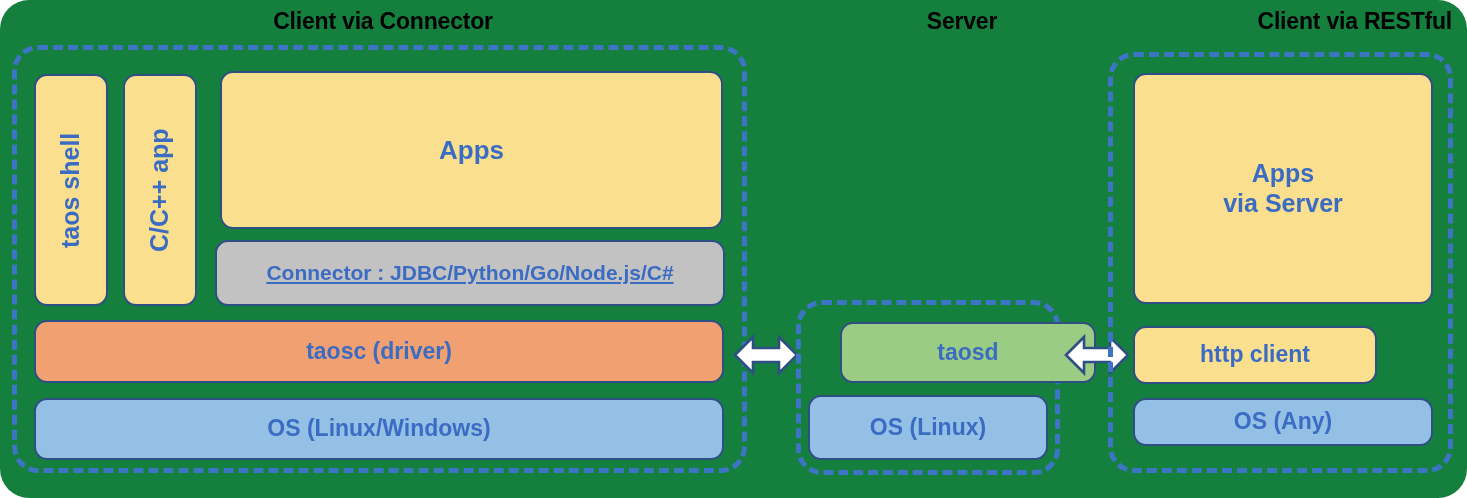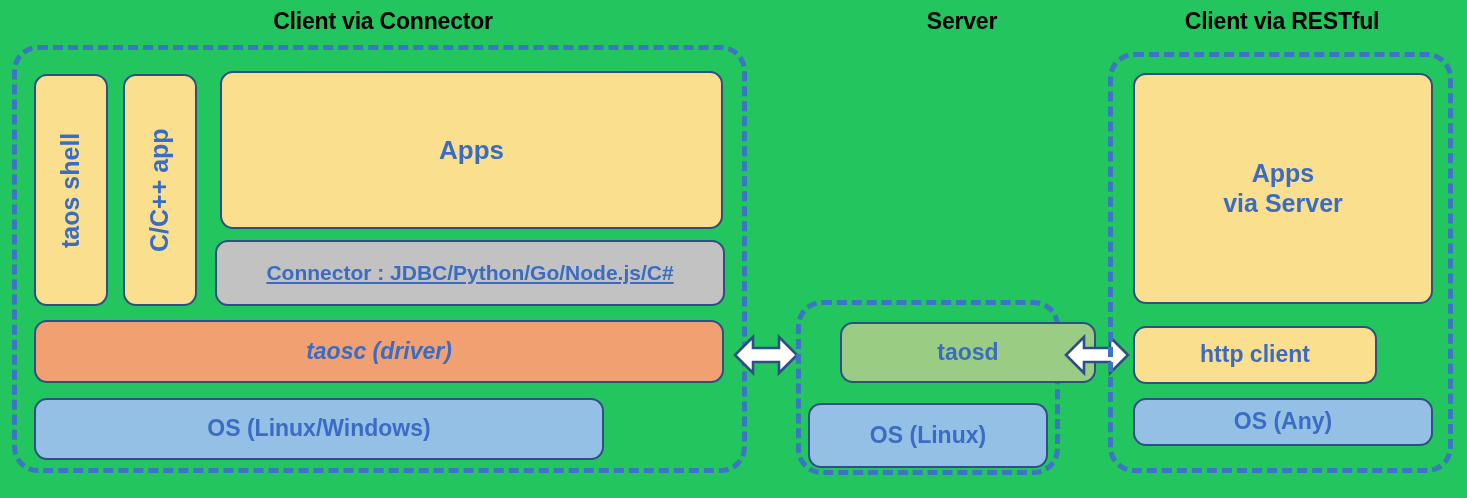--- a/index.html
+++ b/index.html
@@ -7,22 +7,23 @@
     padding: 0;
     background: #ffffff;
   }
   body {
     font-family: "Liberation Sans", sans-serif;
   }
   #canvas {
     position: relative;
     width: 1467px;
     height: 498px;
-    background: #22c55e;
+    background: #15803d;
     overflow: hidden;
+    border-radius: 29px;
   }
 
   
   .col-title {
     position: absolute;
     font-size: 23px;
     font-weight: bold;
     color: #000000;
     text-align: center;
     white-space: nowrap;
@@ -78,47 +79,47 @@
 </style>
 </head>
 <body>
 
 <div id="canvas">
 
   <div class="col-title" style="left:193px; top:8px; width:380px;">Client via Connector</div>
 
   <div class="col-title" style="left:827px; top:8px; width:270px;">Server</div>
 
-  <div class="col-title" style="left:1112px; top:8px; width:340px;">Client via RESTful</div>
+  <div class="col-title" style="left:1112px; top:8px; width:340px;text-align:right;">Client via RESTful</div>
 
   <div class="dashed-group" style="left:12px; top:45px; width:735px; height:428px;"></div>
 
   <div class="box yellow vertical f-vert" style="left:34px; top:74px; width:74px; height:232px;">taos shell</div>
 
   <div class="box yellow vertical f-vert" style="left:123px; top:74px; width:74px; height:232px;">C/C++ app</div>
 
   <div class="box yellow f-apps" style="left:220px; top:71px; width:503px; height:158px;">Apps</div>
 
   <div class="box gray f-conn" style="left:215px; top:240px; width:510px; height:66px;text-decoration:underline;">Connector : JDBC/Python/Go/Node.js/C#</div>
 
-  <div class="box orange f-row" style="left:34px; top:320px; width:690px; height:63px;font-style:italic;">taosc (driver)</div>
+  <div class="box orange f-row" style="left:34px; top:320px; width:690px; height:63px;">taosc (driver)</div>
 
-  <div class="box blue f-row" style="left:34px; top:398px; width:570px; height:62px;">OS (Linux/Windows)</div>
+  <div class="box blue f-row" style="left:34px; top:398px; width:690px; height:62px;">OS (Linux/Windows)</div>
 
   <div class="arrow" style="left:733px; top:330px;">
     <svg width="66" height="50" viewBox="0 0 66 50">
       <polygon points="2,25 20,7 20,18 46,18 46,7 64,25 46,43 46,32 20,32 20,43" fill="#ffffff" stroke="#2e4f84" stroke-width="2.6" stroke-linejoin="miter"></polygon>
     </svg>
   </div>
 
   <div class="dashed-group" style="left:796px; top:300px; width:264px; height:175px;"></div>
 
   <div class="box green f-srv" style="left:840px; top:322px; width:256px; height:61px;">taosd</div>
 
-  <div class="box blue f-srv" style="left:808px; top:395px; width:240px; height:65px;margin-top:8px;">OS (Linux)</div>
+  <div class="box blue f-srv" style="left:808px; top:395px; width:240px; height:65px;">OS (Linux)</div>
 
   <div class="arrow" style="left:1064px; top:330px;">
     <svg width="66" height="50" viewBox="0 0 66 50">
       <polygon points="2,25 20,7 20,18 46,18 46,7 64,25 46,43 46,32 20,32 20,43" fill="#ffffff" stroke="#2e4f84" stroke-width="2.6" stroke-linejoin="miter"></polygon>
     </svg>
   </div>
 
   <div class="dashed-group" style="left:1108px; top:52px; width:345px; height:421px;"></div>
 
   <div class="box yellow f-apps-r" style="left:1133px; top:73px; width:300px; height:231px;">

